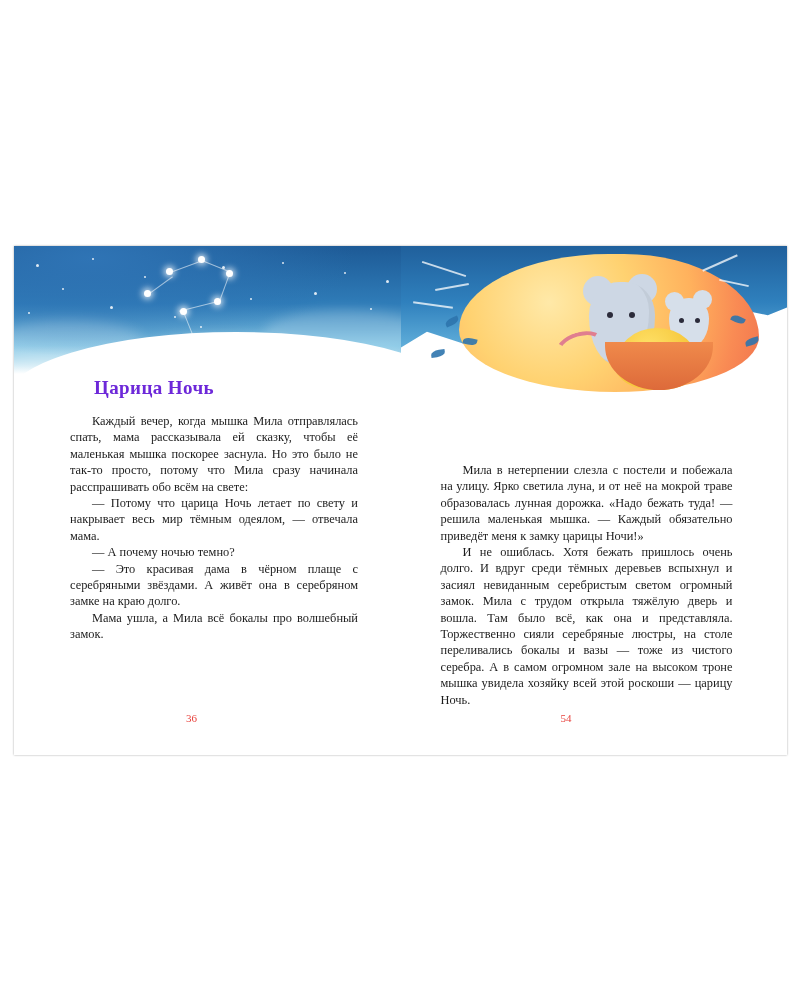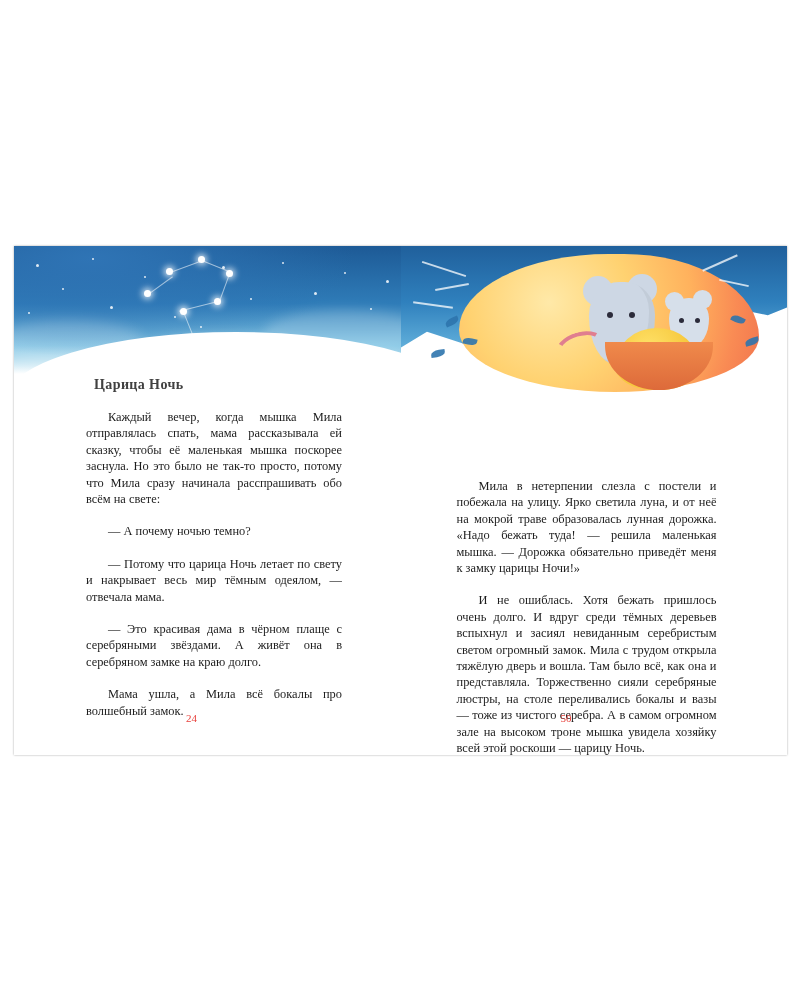--- a/index.html
+++ b/index.html
@@ -201,36 +201,36 @@
     border-radius: 50% 50% 0 0;
     transform: rotate(-16deg);
   }
 
   
   .page-inner {
     position: absolute;
     box-sizing: border-box;
   }
   .title {
-    color: #404040;
+    color: #6d28d9;
     font-family: "Liberation Serif", serif;
-    font-size: 14px;
+    font-size: 19px;
     font-weight: bold;
     letter-spacing: 0.4px;
   }
   .body-text {
     font-size: 12.4px;
     line-height: 16.4px;
     color: #1c1c1c;
     text-align: justify;
     text-justify: inter-word;
     hyphens: manual;
   }
   .body-text p {
-    margin: 16px;
+    margin: 0;
     text-indent: 22px;
   }
   .body-text p.italic {
     font-style: italic;
   }
   .folio {
     position: absolute;
     color: #e8413c;
     font-size: 11px;
     font-family: "Liberation Serif", serif;
@@ -300,28 +300,28 @@
       <div class="constellation-line" style="left:204px; top:56px; width:40px; transform:rotate(166deg);"></div>
       <div class="constellation-line" style="left:170px; top:66px; width:32px; transform:rotate(68deg);"></div>
 
       <div class="drift"></div>
     </div>
 
     <div class="page-inner" id="left-text">
       <div class="title" id="left-title">Царица Ночь</div>
       <div class="body-text">
         <p>Каждый вечер, когда мышка Мила отправлялась спать, мама рассказывала ей сказку, чтобы её маленькая мышка поскорее заснула. Но это было не так-то просто, потому что Мила сразу начинала расспрашивать обо всём на свете:</p>
+        <p>— Потому что царица Ночь летает по свету и накрывает весь мир тёмным одеялом, — отвечала мама.</p>
         <p>— А почему ночью темно?</p>
-        <p>— Потому что царица Ночь летает по свету и накрывает весь мир тёмным одеялом, — отвечала мама.</p>
         <p>— Это красивая дама в чёрном плаще с серебряными звёздами. А живёт она в серебряном замке на краю долго.</p>
         <p>Мама ушла, а Мила всё бокалы про волшебный замок.</p>
       </div>
     </div>
 
-    <div class="folio" id="folio-left">24</div>
+    <div class="folio" id="folio-left">36</div>
   </div>
 
   <div class="page">
 
     <div class="art-right">
       <div class="art-blue-wave"></div>
 
       <div class="warm-blob"></div>
 
       <div class="frost" style="left:20px; top:22px; width:46px; height:2px; transform:rotate(18deg);"></div>
@@ -353,21 +353,21 @@
         <div class="cheese-hole" style="left:18px; top:20px; width:10px; height:8px;"></div>
         <div class="cheese-hole" style="left:44px; top:14px; width:8px; height:7px;"></div>
         <div class="cheese-hole" style="left:32px; top:36px; width:11px; height:9px;"></div>
         <div class="cheese-hole" style="left:58px; top:32px; width:7px; height:6px;"></div>
       </div>
       <div class="bowl"></div>
     </div>
 
     <div class="page-inner" id="right-text">
       <div class="body-text">
-        <p>Мила в нетерпении слезла с постели и побежала на улицу. Ярко светила луна, и от неё на мокрой траве образовалась лунная дорожка. «Надо бежать туда! — решила маленькая мышка. — Дорожка обязательно приведёт меня к замку царицы Ночи!»</p>
+        <p>Мила в нетерпении слезла с постели и побежала на улицу. Ярко светила луна, и от неё на мокрой траве образовалась лунная дорожка. «Надо бежать туда! — решила маленькая мышка. — Каждый обязательно приведёт меня к замку царицы Ночи!»</p>
         <p>И не ошиблась. Хотя бежать пришлось очень долго. И вдруг среди тёмных деревьев вспыхнул и засиял невиданным серебристым светом огромный замок. Мила с трудом открыла тяжёлую дверь и вошла. Там было всё, как она и представляла. Торжественно сияли серебряные люстры, на столе переливались бокалы и вазы — тоже из чистого серебра. А в самом огромном зале на высоком троне мышка увидела хозяйку всей этой роскоши — царицу Ночь.</p>
       </div>
     </div>
 
-    <div class="folio" id="folio-right">50</div>
+    <div class="folio" id="folio-right">54</div>
   </div>
 
 </div>
 
 </body></html>

